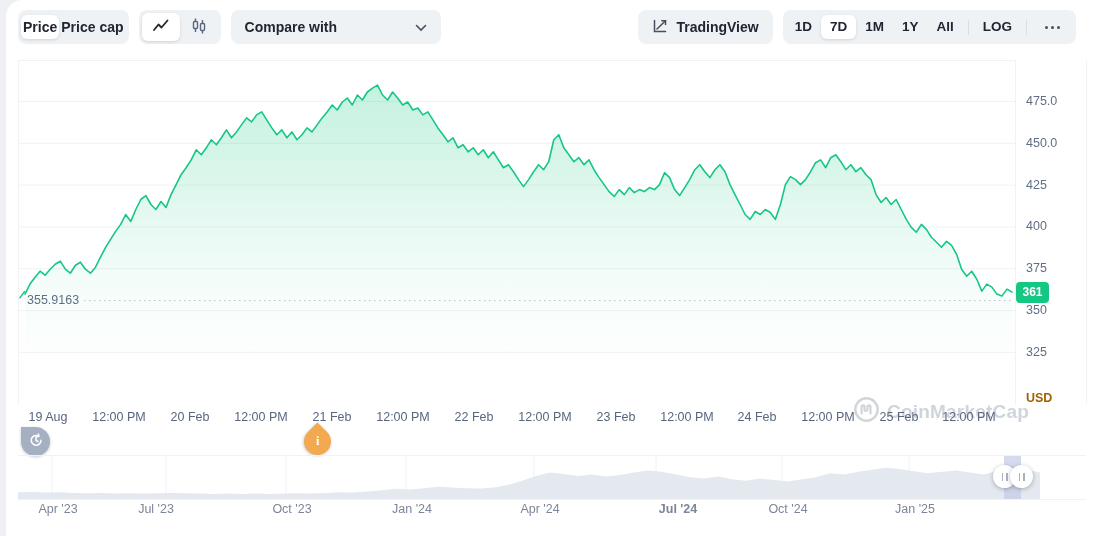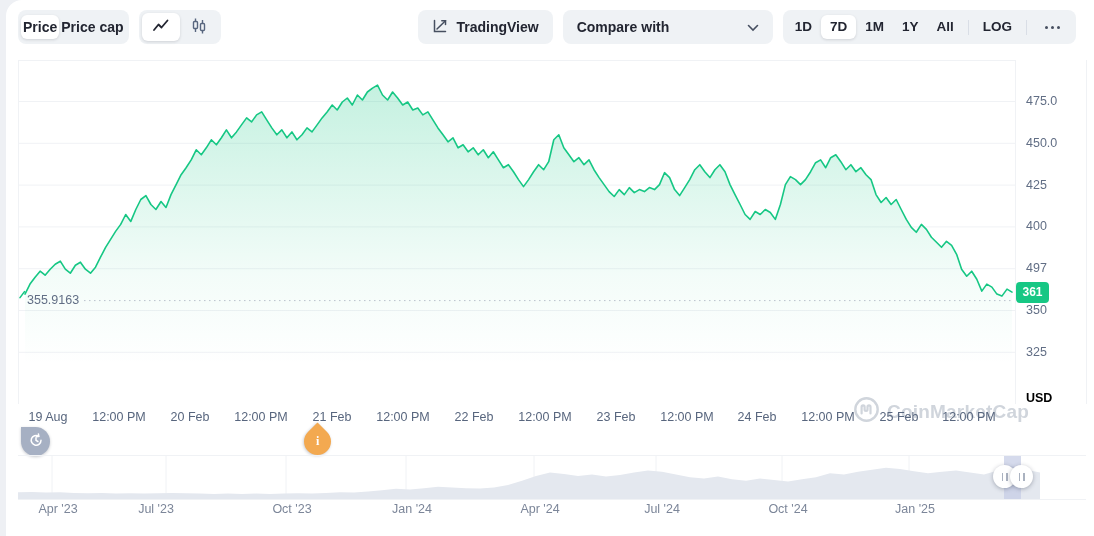--- a/index.html
+++ b/index.html
@@ -19,21 +19,21 @@
   .tv{margin-left:auto;}
   .ranges{margin-left:10px;}
   .ranges .seg{padding:5px 9px;font-size:13.5px;}
   .vdiv{width:1px;height:15px;background:#d9dee6;margin:0 5px;}
   .dots{display:flex;gap:3px;align-items:center;padding:0 4px;}
   .dots i{width:3px;height:3px;border-radius:50%;background:#464f60;display:block;}
   
   .chart-region{position:absolute;left:0;top:60px;width:940px;height:344px;}
   .vline-right{position:absolute;left:1086px;top:0;height:344px;border-left:1px solid #f0f2f5;}
   .ylab{position:absolute;left:1026px;font-size:12.5px;color:#616e85;}
-  .usd{position:absolute;left:1026px;top:331px;font-size:12.5px;font-weight:700;color:#000000;}
+  .usd{position:absolute;left:1026px;top:331px;font-size:12.5px;font-weight:700;color:#a16207;}
   .badge{position:absolute;left:1016px;width:33px;height:21px;background:#16c784;border-radius:4px;color:#fff;
          font-size:12px;font-weight:700;display:flex;align-items:center;justify-content:center;}
   .openlab{position:absolute;left:27px;font-size:12.5px;color:#616e85;}
   .watermark{position:absolute;left:853px;top:336px;display:flex;align-items:center;gap:7px;color:#d0d5dc;
              font-size:19px;font-weight:700;letter-spacing:.2px;}
   
   .xaxis{position:absolute;left:0;top:410px;width:1094px;height:18px;}
   .xlab{position:absolute;transform:translateX(-50%);font-size:12.5px;color:#58667e;white-space:nowrap;}
   
   .marker{position:absolute;display:flex;align-items:center;justify-content:center;box-shadow:0 1px 3px rgba(30,40,60,.25);}
@@ -75,38 +75,38 @@
               <rect x="3.5" y="4.5" width="4" height="7" rx="1"></rect>
               <line x1="5.5" y1="11.5" x2="5.5" y2="15"></line>
             <line x1="12.5" y1="3" x2="12.5" y2="6.5"></line>
               <rect x="10.5" y="6.5" width="4" height="7" rx="1"></rect>
               <line x1="12.5" y1="13.5" x2="12.5" y2="16.5"></line>
           </svg>
         </span>
       </button>
     </div>
 
+    <button class="btn dropdown">
+      <span>Compare with</span>
+      <span>
+        <svg width="12" height="8" viewBox="0 0 12 8" fill="none" stroke="#464f60" stroke-width="1.6" stroke-linecap="round">
+          <polyline points="1.5,1.5 6,6 10.5,1.5"></polyline>
+          </svg>
+      </span>
+    </button>
+
     <button class="btn tv">
       <span>
         <svg width="16" height="16" viewBox="0 0 16 16" fill="none" stroke="#464f60" stroke-width="1.5" stroke-linecap="round">
           <path d="M2.5 2.5 v11 h11"></path>
             <path d="M5 11 L13.5 2.8"></path>
             <path d="M9.8 2.8 h3.7 v3.7"></path>
         </svg>
       </span>
       <span>TradingView</span>
-    </button>
-
-    <button class="btn dropdown">
-      <span>Compare with</span>
-      <span>
-        <svg width="12" height="8" viewBox="0 0 12 8" fill="none" stroke="#464f60" stroke-width="1.6" stroke-linecap="round">
-          <polyline points="1.5,1.5 6,6 10.5,1.5"></polyline>
-          </svg>
-      </span>
     </button>
 
     <div class="seg-group ranges" id="range-group">
 
       <button class="seg">1D</button>
         <button class="seg active">7D</button>
         <button class="seg">1M</button>
         <button class="seg">1Y</button>
         <button class="seg">All</button>
         <span class="vdiv"></span>
@@ -145,21 +145,21 @@
         <polyline points="7.0,234.1 12.0,224.1 17.1,217.2 22.1,211.2 27.1,215.2 32.2,209.2 37.2,204.2 42.3,201.2 47.3,209.2 52.3,213.2 57.4,205.2 62.4,202.2 67.4,209.2 72.5,213.2 77.5,207.2 82.5,197.2 87.6,187.3 92.6,179.3 97.6,171.4 102.7,164.4 107.7,154.5 112.8,161.4 117.8,149.5 122.8,139.5 127.9,135.6 132.9,144.5 137.9,149.5 143.0,141.5 148.0,147.5 153.0,134.6 158.1,124.6 163.1,114.7 168.1,107.7 173.2,99.9 178.2,89.8 183.3,94.8 188.3,87.8 193.3,79.8 198.4,84.8 203.4,77.8 208.4,69.9 213.5,77.8 218.5,71.9 223.5,64.9 228.6,57.9 233.6,61.9 238.6,54.9 243.7,51.9 248.7,59.9 253.8,67.9 258.8,74.8 263.8,69.9 268.9,77.8 273.9,71.9 278.9,79.8 284.0,74.8 289.0,67.9 294.0,71.9 299.1,64.9 304.1,57.9 309.1,51.9 314.2,45.0 319.2,50.0 324.3,42.0 329.3,38.0 334.3,45.0 339.4,35.0 344.4,40.0 349.4,32.0 354.5,28.1 359.5,25.1 364.5,35.0 369.6,40.0 374.6,32.0 379.6,38.0 384.7,45.0 389.7,42.0 394.8,50.0 399.8,48.0 404.8,54.9 409.9,51.9 414.9,59.9 419.9,67.9 425.0,74.8 430.0,81.8 435.0,77.8 440.1,87.8 445.1,84.8 450.1,91.8 455.2,87.8 460.2,94.8 465.3,89.8 470.3,97.7 475.3,91.8 480.4,99.9 485.4,107.7 490.4,104.7 495.5,111.7 500.5,119.6 505.5,126.6 510.6,119.6 515.6,111.7 520.6,104.7 525.7,109.7 530.7,101.7 535.8,79.8 540.8,74.8 545.8,87.8 550.9,94.8 555.9,101.7 560.9,97.7 566.0,104.7 571.0,99.9 576.0,109.7 581.1,117.6 586.1,124.6 591.1,131.6 596.2,136.5 601.2,129.6 606.3,134.6 611.3,127.6 616.3,132.6 621.4,129.6 626.4,131.6 631.4,127.6 636.5,129.6 641.5,124.6 646.5,112.7 651.6,117.6 656.6,129.6 661.6,135.6 666.7,127.6 671.7,119.6 676.8,109.7 681.8,104.7 686.8,111.7 691.9,117.6 696.9,109.7 701.9,104.7 707.0,111.7 712.0,124.6 717.0,134.6 722.1,144.5 727.1,154.5 732.1,159.4 737.2,151.5 742.2,154.5 747.3,149.5 752.3,152.5 757.3,159.4 762.4,144.5 767.4,124.6 772.4,116.6 777.5,119.6 782.5,124.6 787.5,119.6 792.6,111.7 797.6,102.7 802.6,99.9 807.7,107.7 812.7,97.7 817.8,94.8 822.8,101.7 827.8,109.7 832.9,104.7 837.9,111.7 842.9,107.7 848.0,114.7 853.0,119.6 858.0,134.6 863.1,142.5 868.1,137.5 873.1,144.5 878.2,139.5 883.2,149.5 888.3,159.4 893.3,167.4 898.3,172.3 903.4,164.4 908.4,169.4 913.4,177.3 918.5,182.3 923.5,187.3 928.5,181.3 933.6,185.3 938.6,194.3 943.6,209.2 948.7,216.2 953.7,211.2 958.8,219.2 963.8,231.1 968.8,224.1 973.9,227.1 978.9,234.1 983.9,236.1 989.0,229.1 994.0,232.1" fill="none" stroke="#16c784" stroke-width="1.6" stroke-linejoin="round" stroke-linecap="round"></polyline>
         <line x1="66" y1="240.60794640000003" x2="996" y2="240.60794640000003" stroke="#b9c0cc" stroke-width="1" stroke-dasharray="1.5 3.5"></line>
         <path d="M2 237.60794640000003 L6.5 231.60794640000003" stroke="#16c784" stroke-width="1.6" stroke-linecap="round"></path>
       </svg>
     <div class="vline-right"></div>
     <div id="y-labels">
         <div class="ylab" style="top: 34px;">475.0</div>
         <div class="ylab" style="top: 75.8px;">450.0</div>
         <div class="ylab" style="top: 117.6px;">425</div>
         <div class="ylab" style="top: 159.4px;">400</div>
-        <div class="ylab" style="top: 201.2px;">497</div>
+        <div class="ylab" style="top: 201.2px;">375</div>
         <div class="ylab" style="top: 243px;">350</div>
         <div class="ylab" style="top: 284.8px;">325</div>
       </div>
     <div class="badge" id="last-badge" style="top: 221.608px;">361</div>
     <div class="usd">USD</div>
     <div class="openlab" id="open-label" style="top: 233.108px; text-align: center;">355.9163</div>
     <div class="watermark">
       <span>
         <svg width="27" height="27" viewBox="0 0 27 27" fill="none">
           <circle cx="13.5" cy="13.5" r="11.2" stroke="#d0d5dc" stroke-width="2.4"></circle>
@@ -221,17 +221,17 @@
         <i></i>
         <i></i>
       </div>
   </div>
   <div class="navlabels" id="nav-labels">
       <span class="navlab" style="left: 58px;">Apr '23</span>
       <span class="navlab" style="left: 156px;">Jul '23</span>
       <span class="navlab" style="left: 292px;">Oct '23</span>
       <span class="navlab" style="left: 412px;">Jan '24</span>
       <span class="navlab" style="left: 540px;">Apr '24</span>
-      <span class="navlab" style="left: 662px;">Jul '24</span>
+      <span class="navlab" style="left: 678px; font-weight: bold;">Jul '24</span>
       <span class="navlab" style="left: 788px;">Oct '24</span>
       <span class="navlab" style="left: 915px;">Jan '25</span>
     </div>
 </div>
 
 </body></html>

